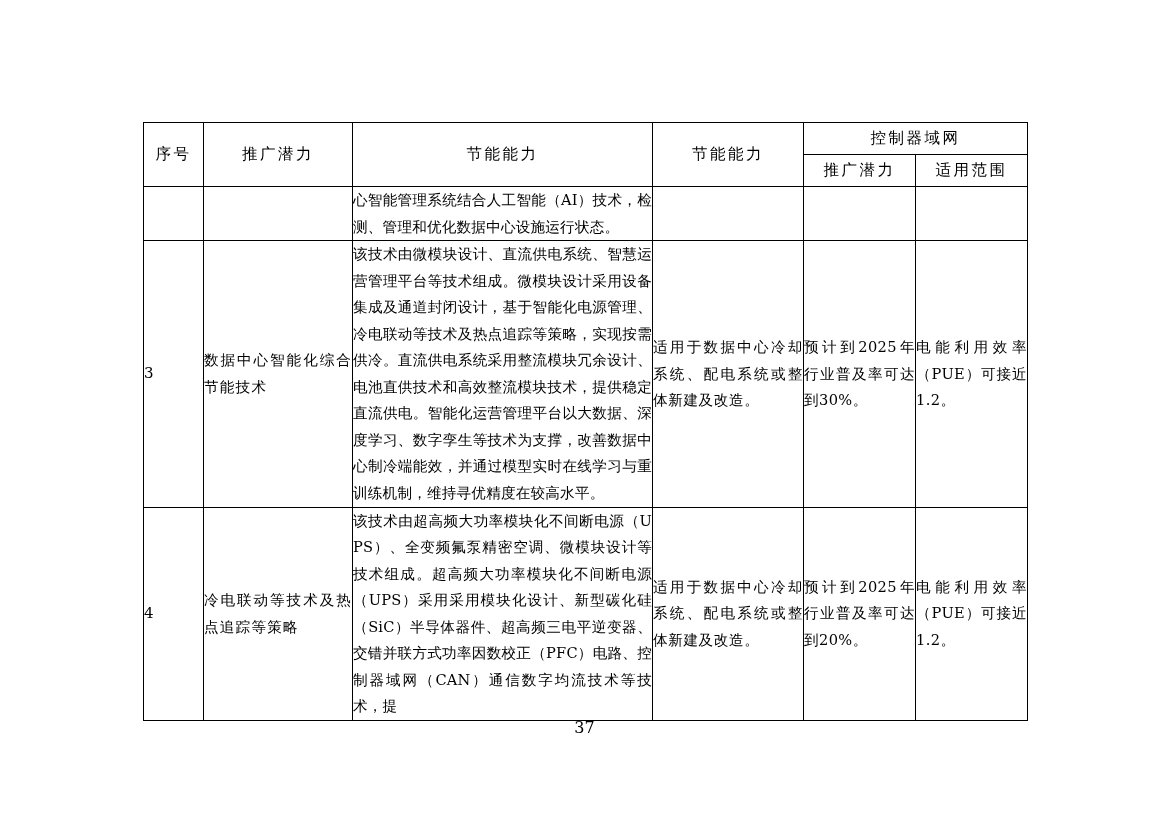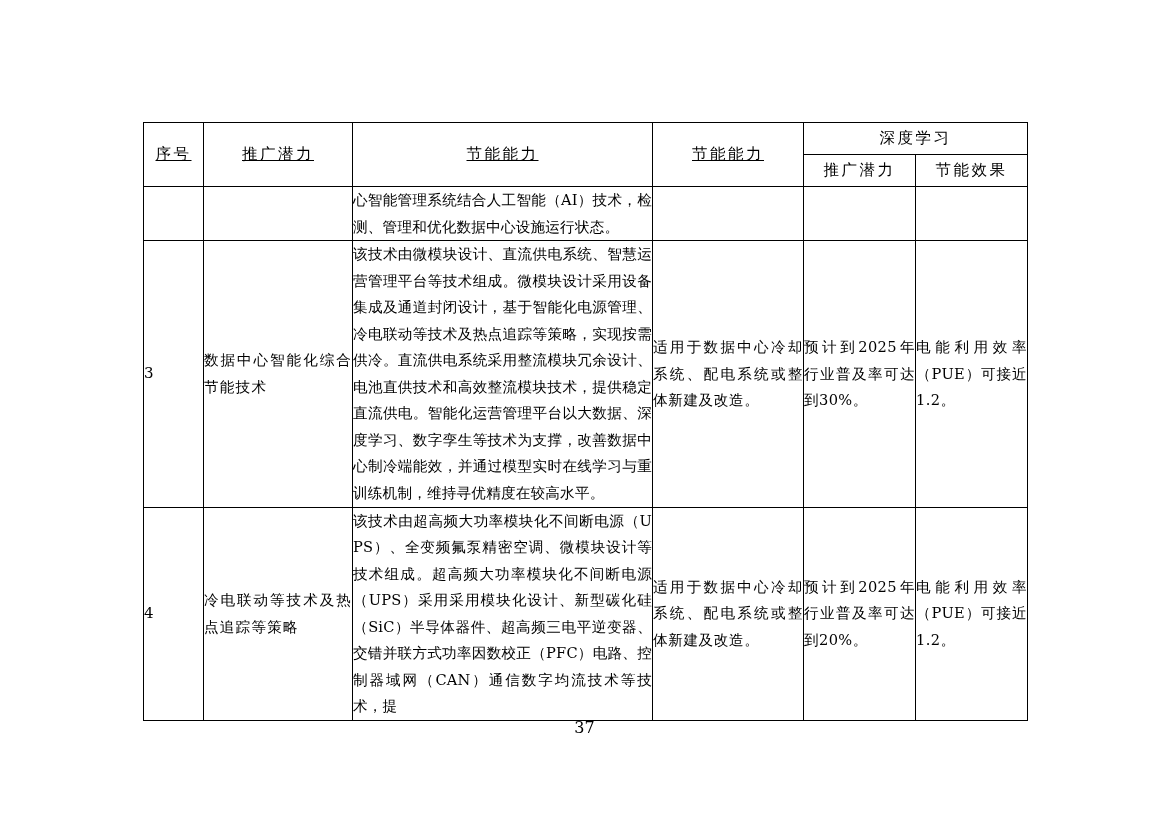--- a/index.html
+++ b/index.html
@@ -48,21 +48,21 @@
 
   .hdr {
     text-align: center;
     font-size: 15.5px;
     font-weight: bold;
     letter-spacing: 2.5px;
     line-height: 1.5;
     height: 28px;
     font-family: "DejaVu Serif", "Liberation Serif", serif;
   }
-  .hdr-tall { height: 61px; text-decoration: underline; }
+  .hdr-tall { height: 61px; }
   .hdr-sub { height: 31px; }
 
   .cell-text {
     font-size: 14.6px;
     line-height: 1.82;
     letter-spacing: 0.2px;
     padding: 3px 7px 4px 7px;
     text-align: justify;
     text-align-last: left;
     word-break: break-all;
@@ -119,25 +119,25 @@
       <col class="c-scope">
       <col class="c-pot">
       <col class="c-cap">
     </colgroup>
     <thead>
       <tr>
         <th class="hdr hdr-tall" rowspan="2">序号</th>
         <th class="hdr hdr-tall" rowspan="2">推广潜力</th>
         <th class="hdr hdr-tall" rowspan="2">节能能力</th>
         <th class="hdr hdr-tall" rowspan="2">节能能力</th>
-        <th class="hdr hdr-sub" colspan="2">深度学习</th>
+        <th class="hdr hdr-sub" colspan="2">控制器域网</th>
       </tr>
       <tr>
         <th class="hdr hdr-sub">推广潜力</th>
-        <th class="hdr hdr-sub">节能效果</th>
+        <th class="hdr hdr-sub">适用范围</th>
       </tr>
     </thead>
     <tbody>
 
       <tr>
         <td class="cell-text cell-seq v-mid"></td>
         <td class="cell-text cell-name v-mid"></td>
         <td class="cell-text cell-desc v-top">心智能管理系统结合人工智能（AI）技术，检测、管理和优化数据中心设施运行状态。</td>
         <td class="cell-text cell-center-block v-mid"></td>
         <td class="cell-text cell-narrow v-mid"></td>

